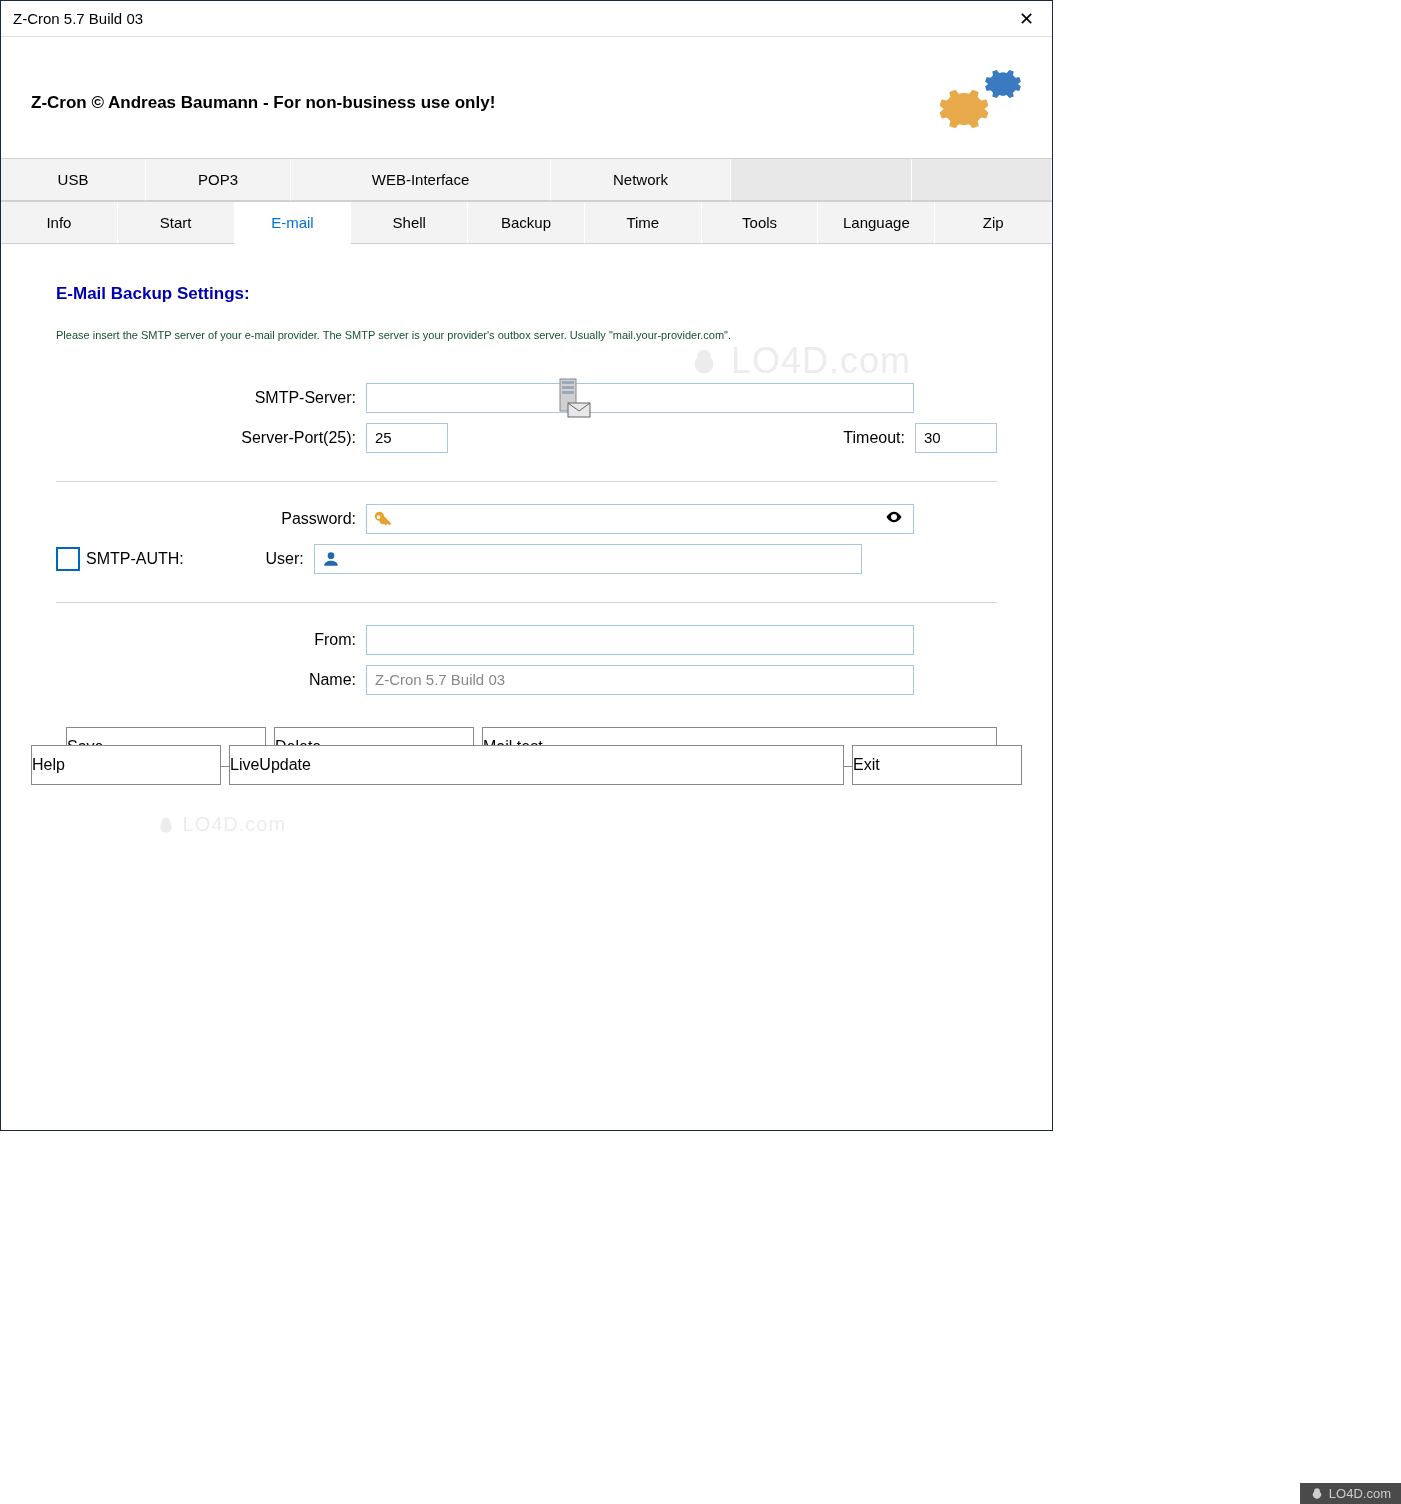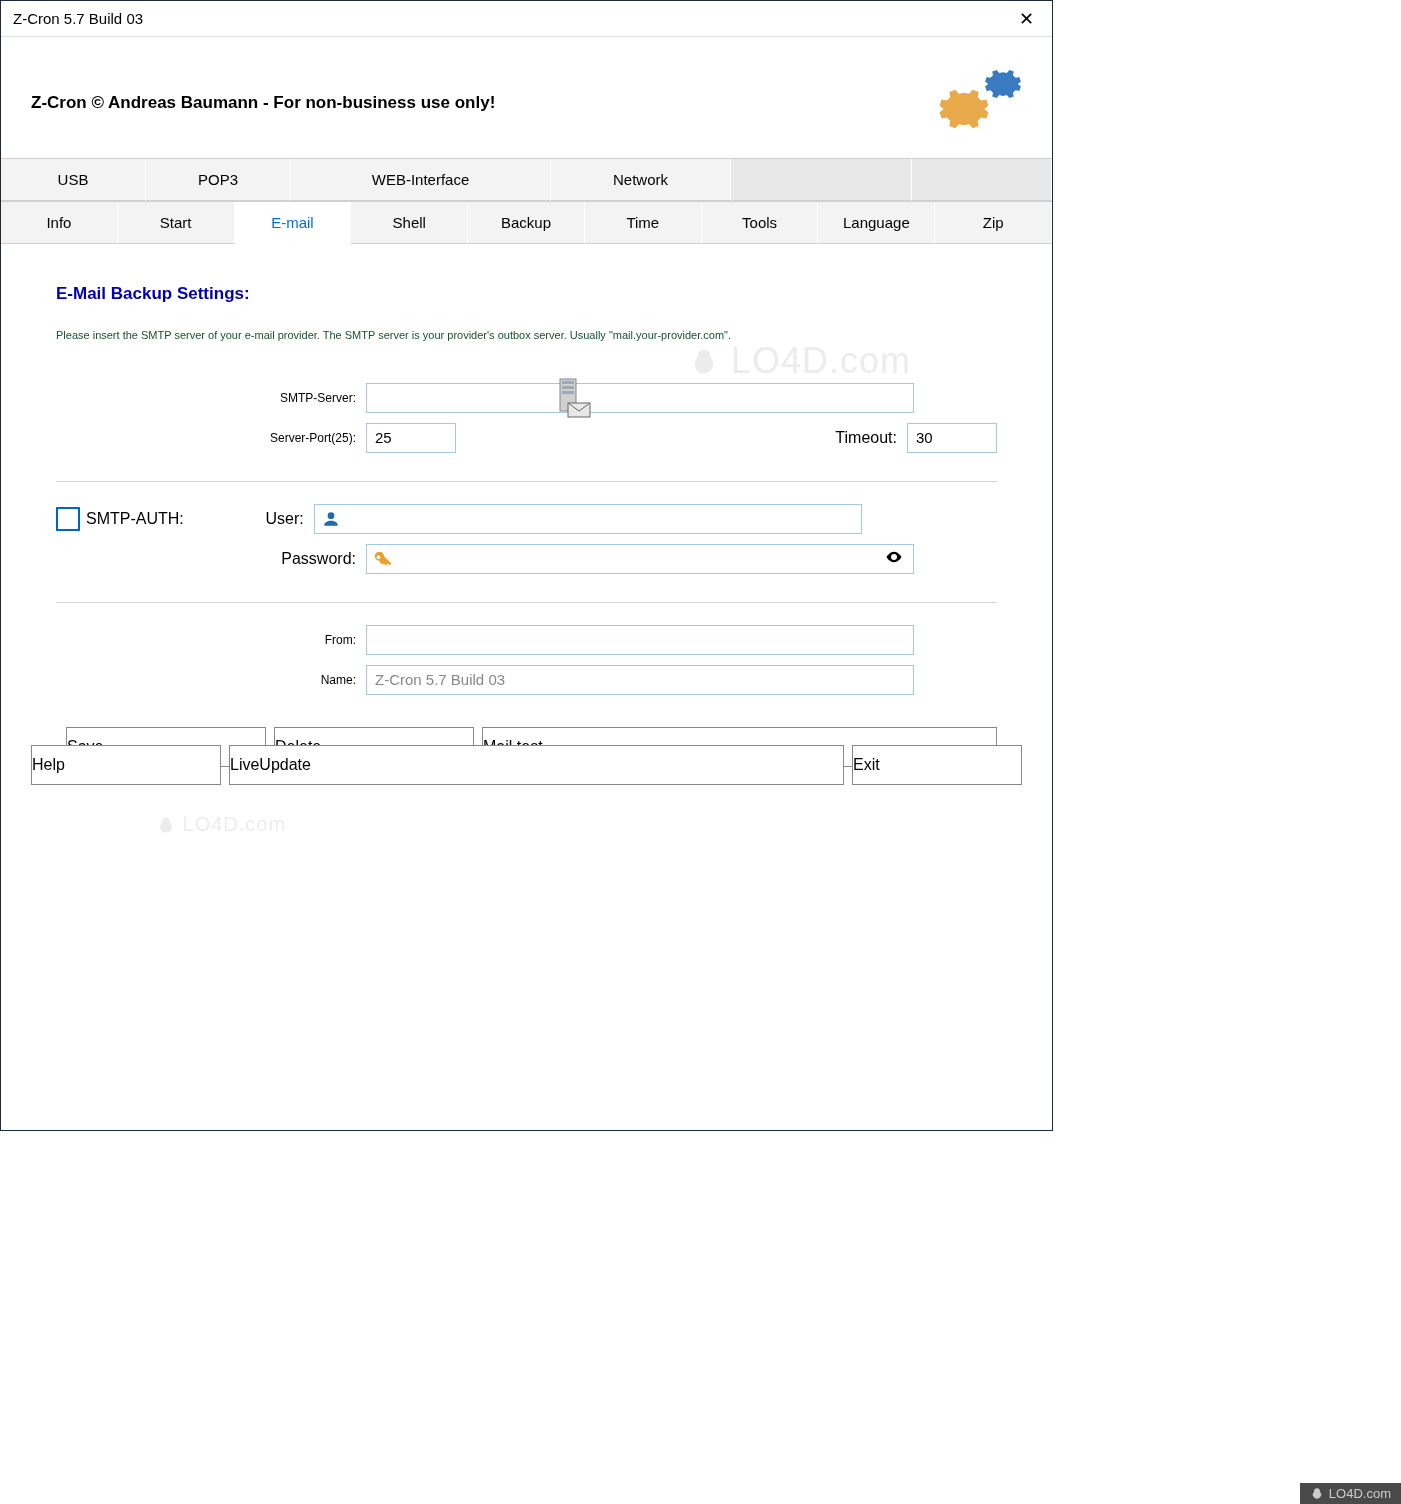--- a/index.html
+++ b/index.html
@@ -89,32 +89,32 @@
 }
 .form-row {
   display: flex;
   align-items: center;
   margin-bottom: 10px;
 }
 .form-label {
   width: 310px;
   text-align: right;
   padding-right: 10px;
-  font-size: 12px;
+  font-size: 16px;
   color: #000;
 }
 .form-input {
   border: 1px solid #a8c8e0;
   background: #fff;
   font-size: 15px;
   padding: 5px 8px;
   height: 30px;
 }
 .full-input { width: 548px; }
-.small-input { width: 90px; }
+.small-input { width: 82px; }
 .port-row { display: flex; align-items: center; }
 .timeout-label { margin-left: auto; margin-right: 10px; font-size: 16px; }
 hr.sep {
   border: none;
   border-top: 1px solid #d4d4d4;
   margin: 28px 0 22px 0;
   margin-left: 0px;
 }
 .checkbox-row { display: flex; align-items: center; }
 .chk {
@@ -267,46 +267,46 @@
       <div class="form-row port-row">
         <div class="form-label">Server-Port(25):</div>
         <input class="form-input small-input" value="25" style="">
         <div style="flex:1"></div>
         <div class="timeout-label">Timeout:</div>
         <input class="form-input small-input" value="30" style="">
       </div>
 
       <hr class="sep">
 
-      <div class="form-row checkbox-row">
-        <span class="chk"></span>
-        <span class="chk-label">SMTP-AUTH:</span>
-        <div class="auth-label">User:</div>
-        <div class="icon-input">
-          <svg width="20" height="20" viewBox="0 0 24 24">
-              <path fill="#2068b0" d="M12 12a4 4 0 100-8 4 4 0 000 8zm0 2c-4 0-8 2-8 5v1h16v-1c0-3-4-5-8-5z"></path>
-            </svg>
-          <input value="" style="">
-        </div>
-      </div>
       <div class="form-row">
         <div style="width:200px"></div>
         <div class="auth-label" style="width:110px">Password:</div>
         <div class="icon-input">
           <svg width="22" height="22" viewBox="0 0 24 24">
               <path fill="#e8a030" d="M7 14a5 5 0 115-5l8 8-2 2-2-2-2 2-2-2-1 1a5 5 0 01-4-4zm-1-2a2 2 0 100-4 2 2 0 000 4z"></path>
             </svg>
           <input type="password" value="" style="">
           <span class="eye-icon">
             <svg width="18" height="18" viewBox="0 0 24 24">
                 <path fill="#000" d="M12 5C6 5 2 12 2 12s4 7 10 7 10-7 10-7-4-7-10-7zm0 11a4 4 0 110-8 4 4 0 010 8z"></path>
               </svg>
           </span>
         </div>
       </div>
+      <div class="form-row checkbox-row">
+        <span class="chk"></span>
+        <span class="chk-label">SMTP-AUTH:</span>
+        <div class="auth-label">User:</div>
+        <div class="icon-input">
+          <svg width="20" height="20" viewBox="0 0 24 24">
+              <path fill="#2068b0" d="M12 12a4 4 0 100-8 4 4 0 000 8zm0 2c-4 0-8 2-8 5v1h16v-1c0-3-4-5-8-5z"></path>
+            </svg>
+          <input value="" style="">
+        </div>
+      </div>
 
       <hr class="sep">
       <div class="watermark wm2">
         <svg width="20" height="20" viewBox="0 0 24 24" style="vertical-align:middle">
             <path fill="rgba(200,200,200,0.35)" d="M12 2a5 5 0 00-5 5v1a7 7 0 1010 0V7a5 5 0 00-5-5z"></path>
           </svg>
         <span>LO4D.com</span>
       </div>
 
       <div class="form-row">

